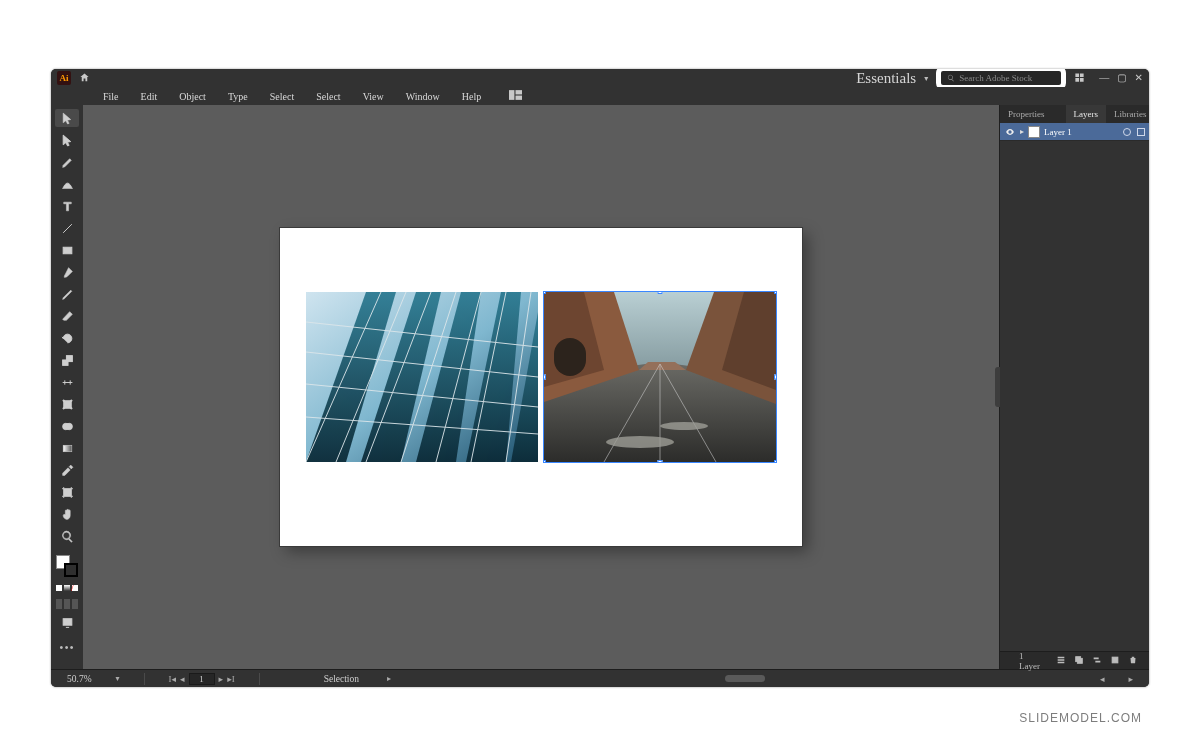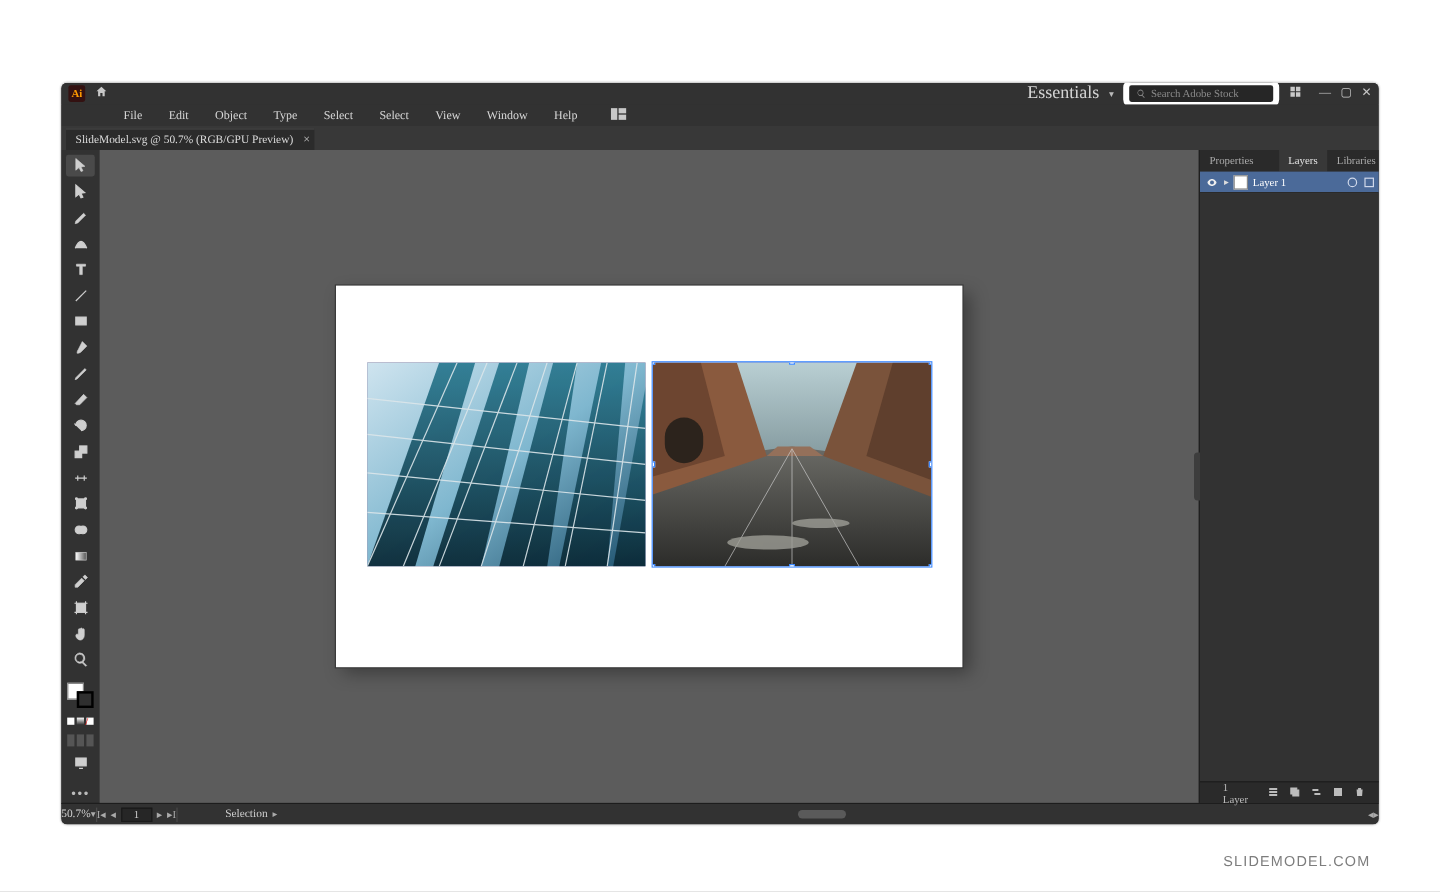--- a/index.html
+++ b/index.html
@@ -67,21 +67,21 @@
   .h-bl { left: -3px; bottom: -3px; } .h-br { right: -3px; bottom: -3px; }
   .h-tm { left: 50%; top: -3px; transform: translateX(-50%);} 
   .h-bm { left: 50%; bottom: -3px; transform: translateX(-50%);} 
   .h-ml { left: -3px; top: 50%; transform: translateY(-50%);} 
   .h-mr { right: -3px; top: 50%; transform: translateY(-50%);} 
 
   
   .img-slot svg { width: 100%; height: 100%; display: block; }
 
   
-  .statusbar { height: 18px; background: #323232; border-top: 1px solid #1d1d1d; display: flex; align-items: center; gap: 0; padding: 0 0; font-size: 9.5px; color: #cfcfcf; }
+  .statusbar { height: 18px; background: #323232; border-top: 1px solid #1d1d1d; display: flex; align-items: center; gap: 24px; padding: 0 16px; font-size: 9.5px; color: #cfcfcf; }
   .status-sep { width: 1px; height: 12px; background: #4a4a4a; }
   .sb-nav { display: flex; align-items: center; gap: 4px; }
   .sb-nav .pg { width: 26px; height: 12px; background: #262626; border: 1px solid #1a1a1a; display: flex; align-items: center; justify-content: center; font-size: 9px; }
   .sb-arrow { color: #aaa; font-size: 9px; }
   .sb-scroll-knob { width: 40px; height: 7px; background: #5a5a5a; border-radius: 4px; }
   .sb-track { flex: 1; display:flex; justify-content:center; }
 
   .watermark { position: absolute; right: 58px; bottom: 18px; font-size: 12px; letter-spacing: 1px; color: #7d7d7d; font-weight: 500; }
 </style>
 </head>
@@ -130,26 +130,20 @@
       <span>Help</span>
       <span class="menu-extra">
         <svg width="13" height="10" viewBox="0 0 24 18" fill="#c8c8c8">
             <rect x="0" y="0" width="10" height="18"></rect>
             <rect x="12" y="0" width="12" height="8"></rect>
             <rect x="12" y="10" width="12" height="8"></rect>
           </svg>
       </span>
     </div>
 
-    <div class="tabbar">
-      <div class="doc-tab">
-        <span>SlideModel.svg @ 50.7% (RGB/GPU Preview)</span>
-        <span class="close-x">×</span>
-      </div>
-    </div>
 
     <div class="workarea">
 
       <div class="toolbar">
         <div class="tool selected">
             <svg viewBox="0 0 24 24">
               <path d="M4 2l14 12-6 1 3 6-3 1-3-6-5 4z"></path>
             </svg>
           </div>
         <div class="tool">

